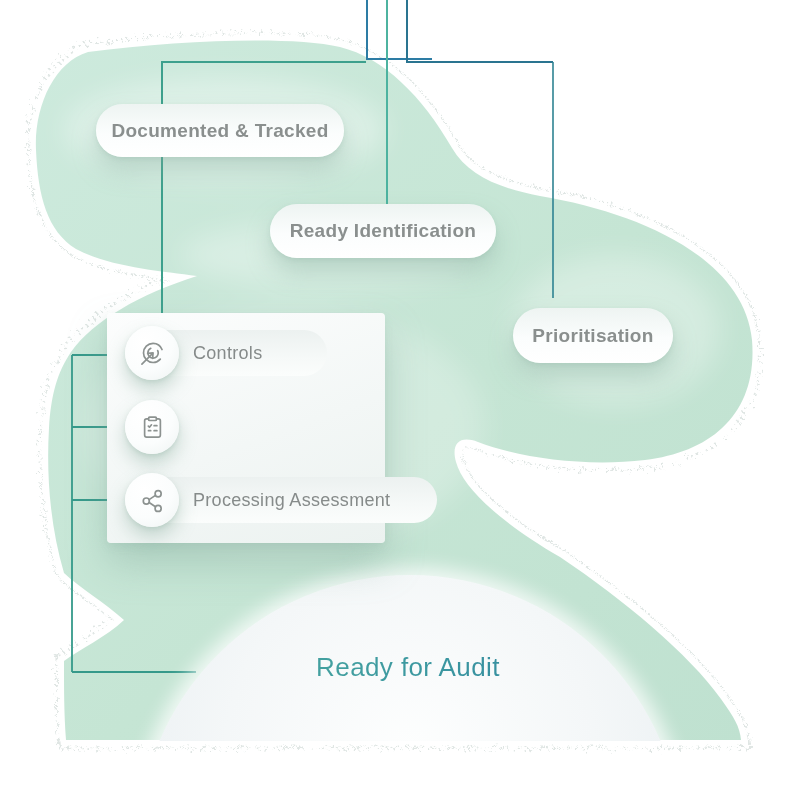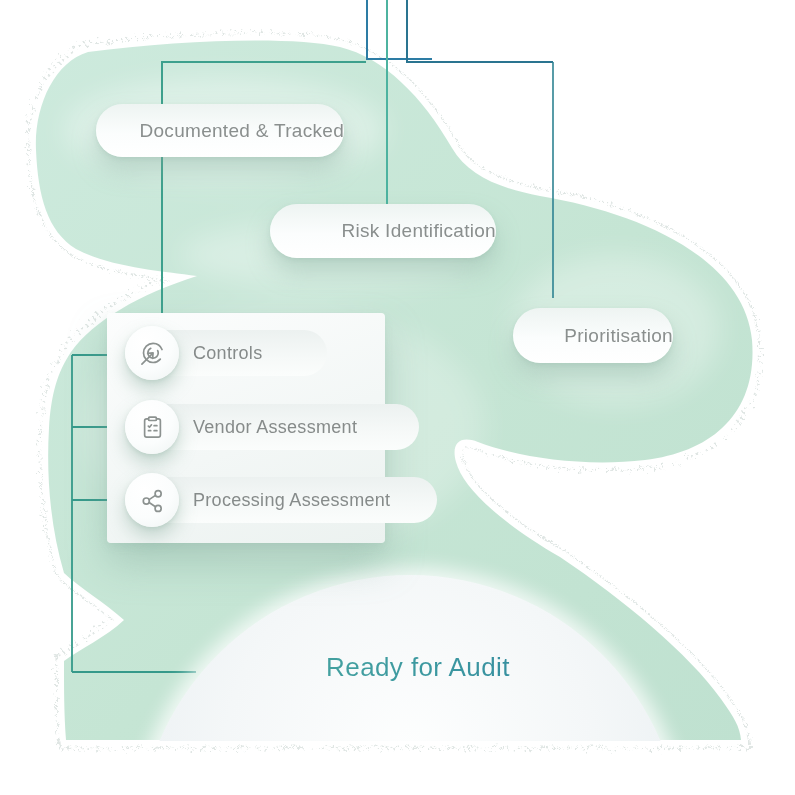--- a/index.html
+++ b/index.html
@@ -4,25 +4,25 @@
 <style>
   html,body{margin:0;padding:0;background:#ffffff;}
   .canvas{
     position:relative;width:795px;height:795px;background:#ffffff;overflow:hidden;
     font-family:"Liberation Sans", sans-serif;
   }
   .blob-svg{position:absolute;left:0;top:0;width:795px;height:795px;}
 
   
   .pill{
-    position:absolute;display:flex;align-items:center;justify-content:flex-end;
+    position:absolute;display:flex;align-items:center;justify-content:center;
     border-radius:999px;
     background:linear-gradient(180deg,#eef4f2 0%,#fbfdfd 55%,#ffffff 100%);
     box-shadow:0 14px 24px rgba(128,168,153,.38),0 2px 5px rgba(140,175,160,.22);
-    color:#8a8f8e;font-size:19px;letter-spacing:.3px;white-space:nowrap;
+    color:#8a8f8e;font-size:19px;letter-spacing:.3px;white-space:nowrap;font-weight:bold;
   }
   .pill-documented{left:96px;top:104px;width:248px;height:53px;}
   .pill-risk{left:270px;top:204px;width:226px;height:54px;}
   .pill-prioritisation{left:513px;top:300px;width:160px;height:55px;margin-top:8px;}
 
   
   .card{
     position:absolute;left:107px;top:313px;width:278px;height:230px;border-radius:4px;
     background:linear-gradient(160deg,#fcfdfd 0%,#f3f7f6 55%,#ecf2f0 100%);
     box-shadow:0 20px 38px rgba(128,168,153,.42),0 4px 10px rgba(140,175,160,.2);
@@ -44,21 +44,21 @@
     padding-left:52px;box-sizing:border-box;
     background:linear-gradient(180deg,#ecf1f0 0%,#f6f9f8 60%,#fbfdfc 100%);
     color:#868b8a;font-size:18px;letter-spacing:.3px;white-space:nowrap;
   }
   .cpill-1{width:186px;}
   .cpill-2{width:278px;}
   .cpill-3{width:296px;}
 
   
   .audit-label{
-    position:absolute;left:148px;top:652px;width:540px;text-align:center;
+    position:absolute;left:138px;top:652px;width:540px;text-align:center;
     font-size:26px;letter-spacing:.4px;color:#3b93a0;
     background:linear-gradient(90deg,#4fae9e 0%,#3b97a0 55%,#2e7e9f 100%);
     -webkit-background-clip:text;background-clip:text;
     -webkit-text-fill-color:transparent;
   }
 </style>
 </head>
 <body>
 
 <div class="canvas">
@@ -126,21 +126,21 @@
     <g clip-path="url(#cutBottom)">
       <circle cx="410" cy="847" r="280" fill="rgba(255,255,255,0.75)" filter="url(#glowBlur)"></circle>
       <circle cx="410" cy="847" r="272" fill="url(#circleGrad)"></circle>
     </g>
   </svg>
 
   <div class="pill pill-documented">
     <span>Documented &amp; Tracked</span>
   </div>
   <div class="pill pill-risk">
-    <span>Risk Identification</span>
+    <span>Ready Identification</span>
   </div>
   <div class="pill pill-prioritisation">
     <span>Prioritisation</span>
   </div>
 
   <div class="card">
 
     <div class="crow crow-1">
       <div class="badge">
         <svg viewBox="0 0 24 24">
@@ -159,23 +159,20 @@
       <div class="badge">
         <svg viewBox="0 0 24 24">
           <path d="M15.5 4.3h1.7a1.8 1.8 0 0 1 1.8 1.8v12.6a1.8 1.8 0 0 1-1.8 1.8H6.8A1.8 1.8 0 0 1 5 18.7V6.1a1.8 1.8 0 0 1 1.8-1.8h1.7"></path>
           <rect x="8.5" y="2.8" width="7" height="3" rx="1"></rect>
           <path d="M8.3 10.8l1 1 1.8-2.2"></path>
           <line x1="13.4" y1="10.4" x2="15.9" y2="10.4"></line>
           <line x1="8.4" y1="14.8" x2="10.4" y2="14.8"></line>
           <line x1="13.4" y1="14.8" x2="15.9" y2="14.8"></line>
         </svg>
       </div>
-      <div class="cpill cpill-2">
-        <span>Vendor Assessment</span>
-      </div>
     </div>
 
     <div class="crow crow-3">
       <div class="badge">
         <svg viewBox="0 0 24 24">
           <circle cx="6.5" cy="12.5" r="2.7"></circle>
           <circle cx="17" cy="6" r="2.7"></circle>
           <circle cx="17" cy="19" r="2.7"></circle>
           <line x1="9" y1="11.2" x2="14.6" y2="7.4"></line>
           <line x1="9" y1="13.8" x2="14.6" y2="17.6"></line>

